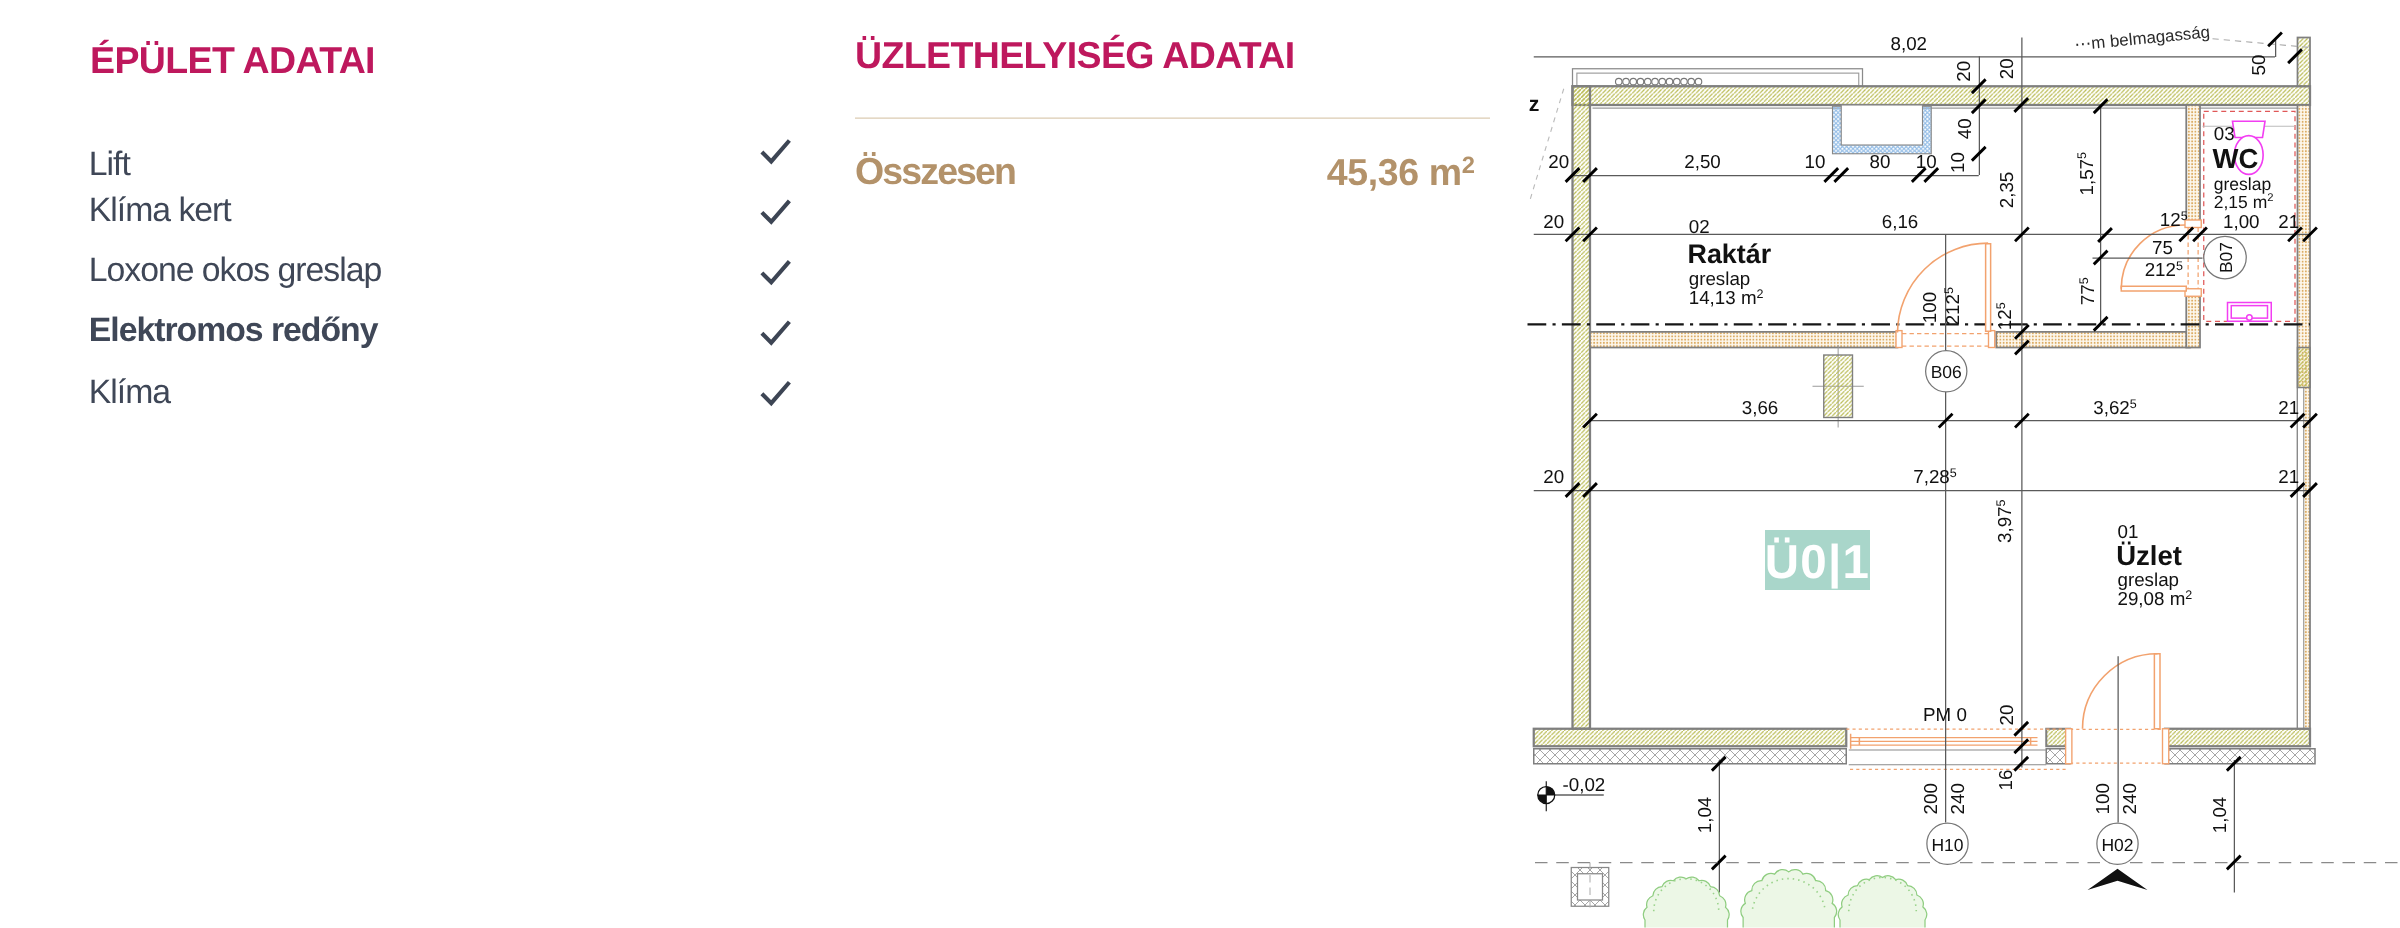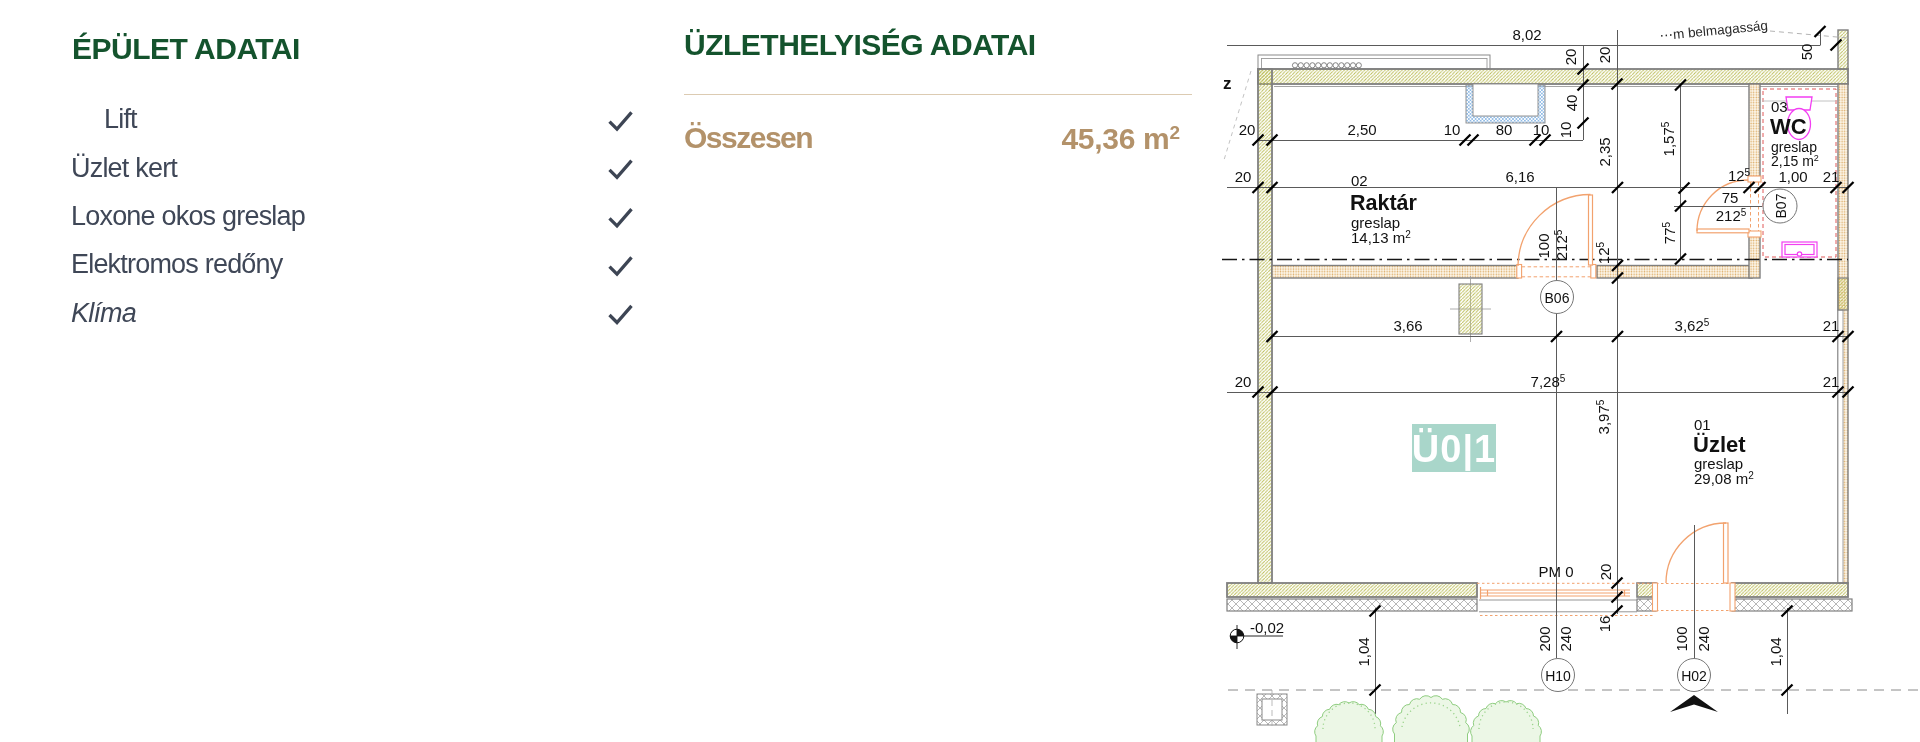--- a/index.html
+++ b/index.html
@@ -1,32 +1,32 @@
 <!DOCTYPE html>
 <html><head>
 <meta charset="utf-8">
 <style>
   html,body{margin:0;padding:0;background:#fff;}
   body{width:1920px;height:742px;position:relative;overflow:hidden;
        font-family:"Liberation Sans", sans-serif;}
   .abs{position:absolute;}
-  .hd{font-weight:bold;font-size:30px;color:#14532d;letter-spacing:-0.5px;white-space:nowrap;line-height:1;}
+  .hd{font-weight:bold;font-size:30px;color:#be185d;letter-spacing:-0.5px;white-space:nowrap;line-height:1;}
   .item{font-size:27px;color:#3f4757;white-space:nowrap;line-height:1;letter-spacing:-0.8px;}
   .tan{color:#b3926a;}
 </style>
 </head>
 <body>
 
 <div class="abs hd" style="left:72px;top:34px;">ÉPÜLET ADATAI</div>
 
-<div class="abs item" style="left:71px;top:106px;margin-left:33px;">Lift</div>
-<div class="abs item" style="left:71px;top:155px;">Üzlet kert</div>
+<div class="abs item" style="left:71px;top:118px;">Lift</div>
+<div class="abs item" style="left:71px;top:155px;">Klíma kert</div>
 <div class="abs item" style="left:71px;top:203px;">Loxone okos greslap</div>
-<div class="abs item" style="left:71px;top:251px;">Elektromos redőny</div>
-<div class="abs item" style="left:71px;top:300px;font-style:italic;">Klíma</div>
+<div class="abs item" style="left:71px;top:251px;font-weight:bold;">Elektromos redőny</div>
+<div class="abs item" style="left:71px;top:300px;">Klíma</div>
 
 <svg class="abs" style="left:600px;top:100px;" width="40" height="240" viewBox="600 100 40 240">
   <g fill="none" stroke="#3d4554" stroke-width="3.3">
     <path d="M609.5,121.6 L617,129.1 L631.5,112.4"></path>
     <path d="M609.5,169.9 L617,177.4 L631.5,160.7"></path>
     <path d="M609.5,218.3 L617,225.8 L631.5,209.1"></path>
     <path d="M609.5,266.6 L617,274.1 L631.5,257.4"></path>
     <path d="M609.5,315.0 L617,322.5 L631.5,305.8"></path>
   </g>
 </svg>

